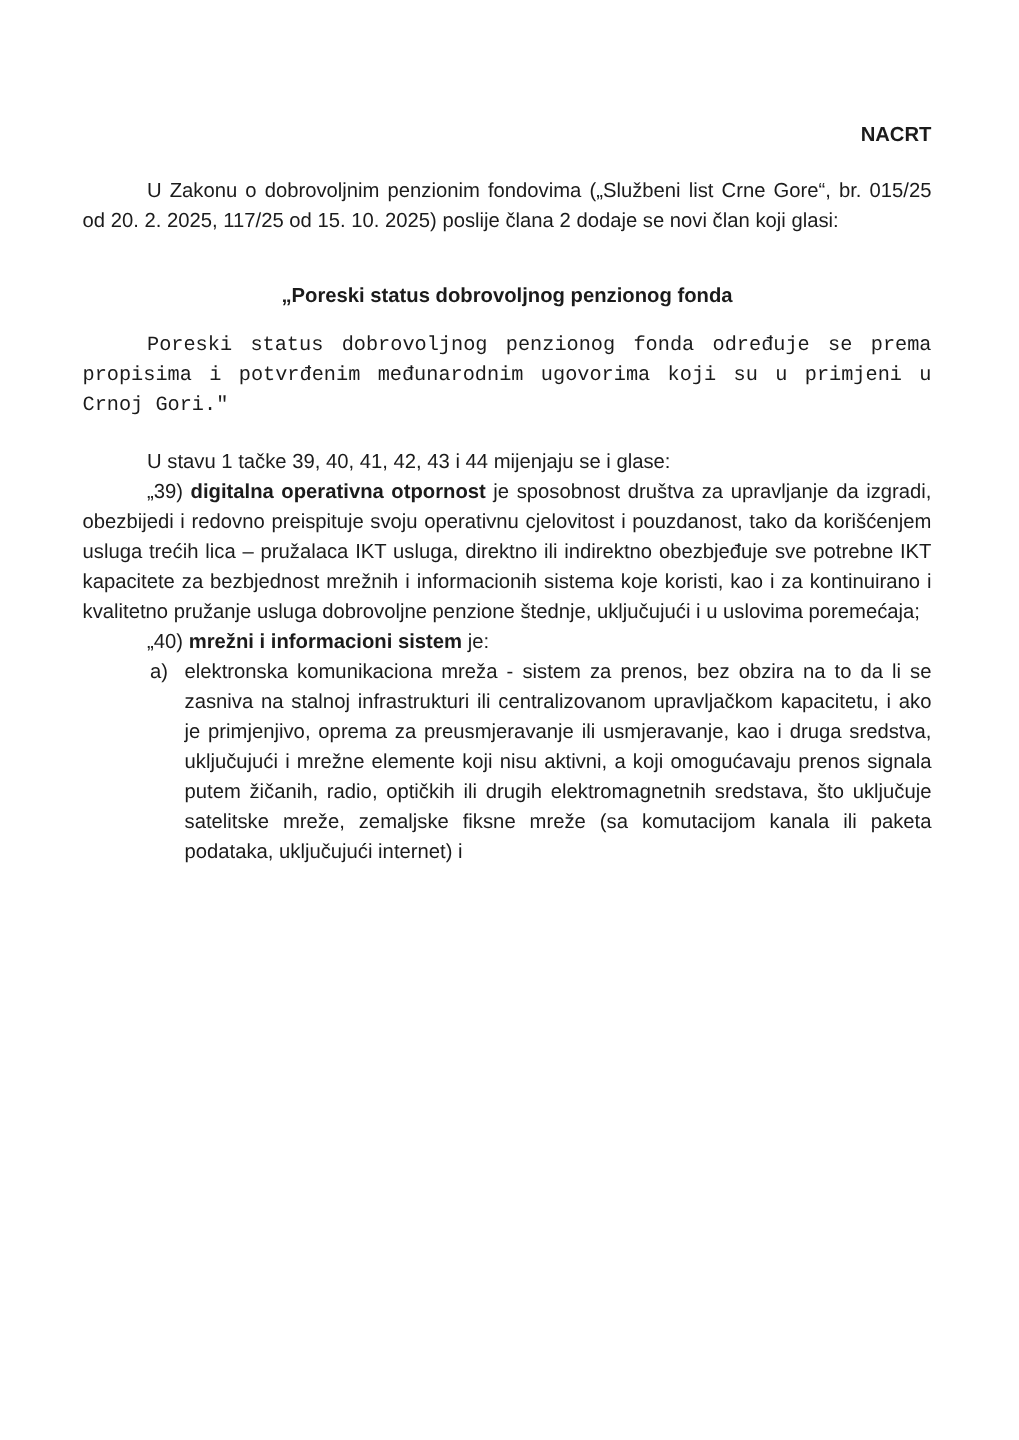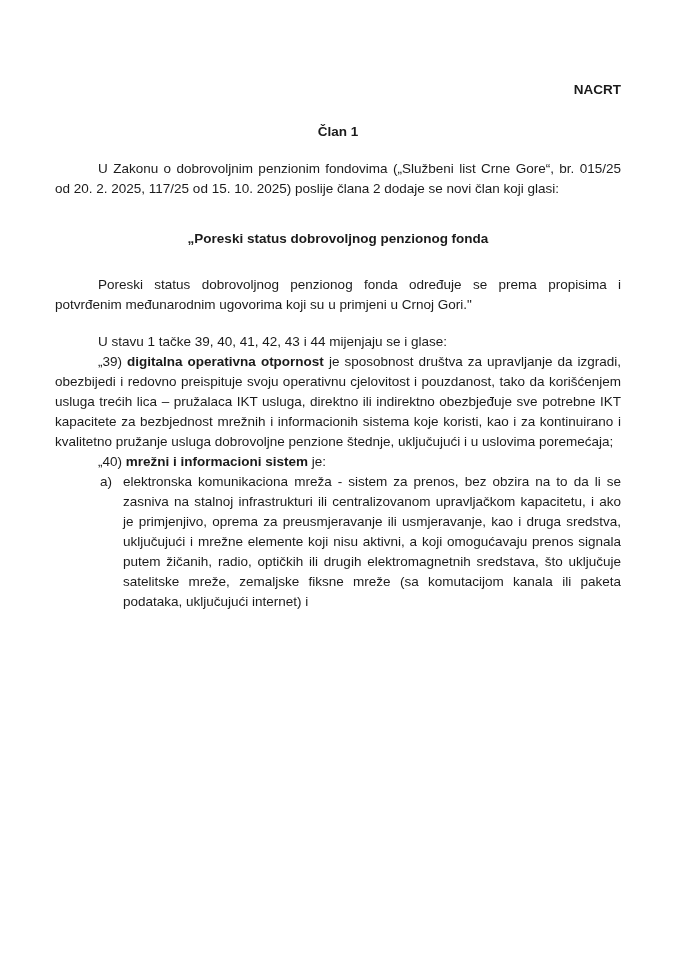--- a/index.html
+++ b/index.html
@@ -53,37 +53,36 @@
   }
   .sub-item .sub-text {
     flex: 1;
     text-align: justify;
   }
   .page-number {
     position: absolute;
     top: 877px;
     right: 54px;
   }
-  .mt14 { margin-top: 26px; }
+  .mt14 { margin-top: 14px; font-family: Liberation Mono, monospace; }
   .mt17 { margin-top: 17px; }
   .mt18 { margin-top: 30px; }
   .mt20 { margin-top: 20px; }
   .mt22 { margin-top: 22px; }
   .mt38 { margin-top: 38px; }
   b { font-weight: bold; }
 </style>
 </head>
 <body>
 
 <div class="page">
 
   <div class="draft-label">NACRT</div>
 
 
-  <div class="article-heading mt22">Član 1</div>
 
   <p class="para mt17">U Zakonu o dobrovoljnim penzionim fondovima („Službeni list Crne Gore“, br. 015/25 od 20. 2. 2025, 117/25 od 15. 10. 2025) poslije člana 2 dodaje se novi član koji glasi:</p>
 
   <div class="centered-block mt18">
     <div>„Poreski status dobrovoljnog penzionog fonda</div>
   </div>
 
   <p class="para mt14">Poreski status dobrovoljnog penzionog fonda određuje se prema propisima i potvrđenim međunarodnim ugovorima koji su u primjeni u Crnoj Gori."</p>
 
 

